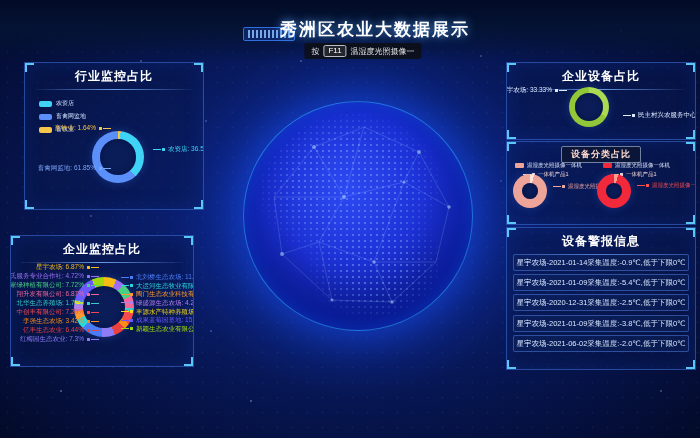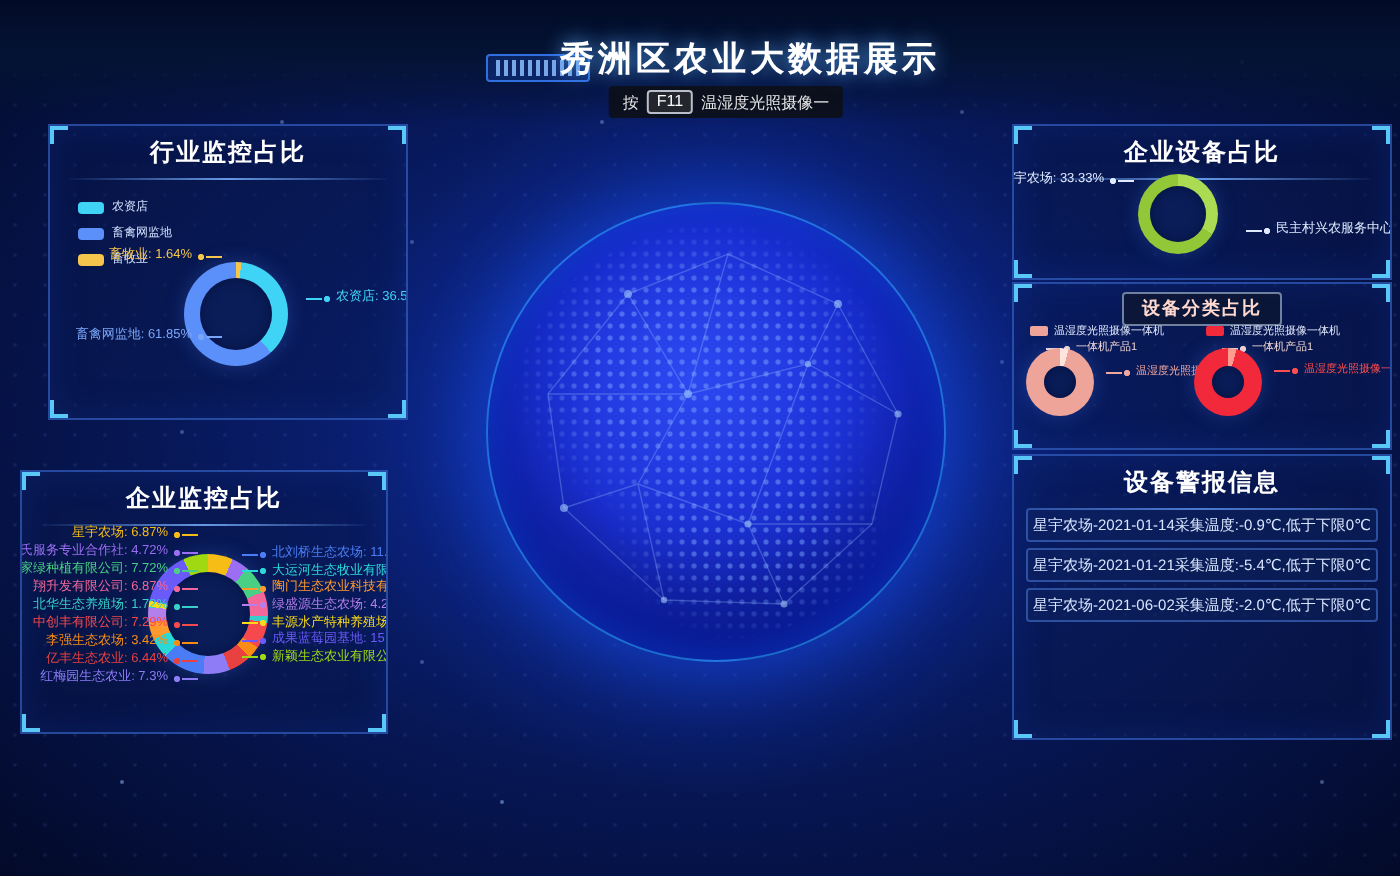--- a/index.html
+++ b/index.html
@@ -214,17 +214,19 @@
 
   <section class="panel p5">
     <span class="corner tl"></span>
     <span class="corner tr"></span>
     <span class="corner bl"></span>
     <span class="corner br"></span>
     <h2 class="ptitle">设备警报信息</h2>
     <div class="divider"></div>
     <div class="alarm-list">
       <div class="alarm-row">星宇农场-2021-01-14采集温度:-0.9℃,低于下限0℃</div>
-      <div class="alarm-row">星宇农场-2021-01-21采集温度:-5.4℃,低于下限0℃</div>
+      <div class="alarm-row">星宇农场-2021-01-09采集温度:-5.4℃,低于下限0℃</div>
+      <div class="alarm-row">星宇农场-2020-12-31采集温度:-2.5℃,低于下限0℃</div>
+      <div class="alarm-row">星宇农场-2021-01-09采集温度:-3.8℃,低于下限0℃</div>
       <div class="alarm-row">星宇农场-2021-06-02采集温度:-2.0℃,低于下限0℃</div>
     </div>
   </section>
 </div>
 
 </body></html>

